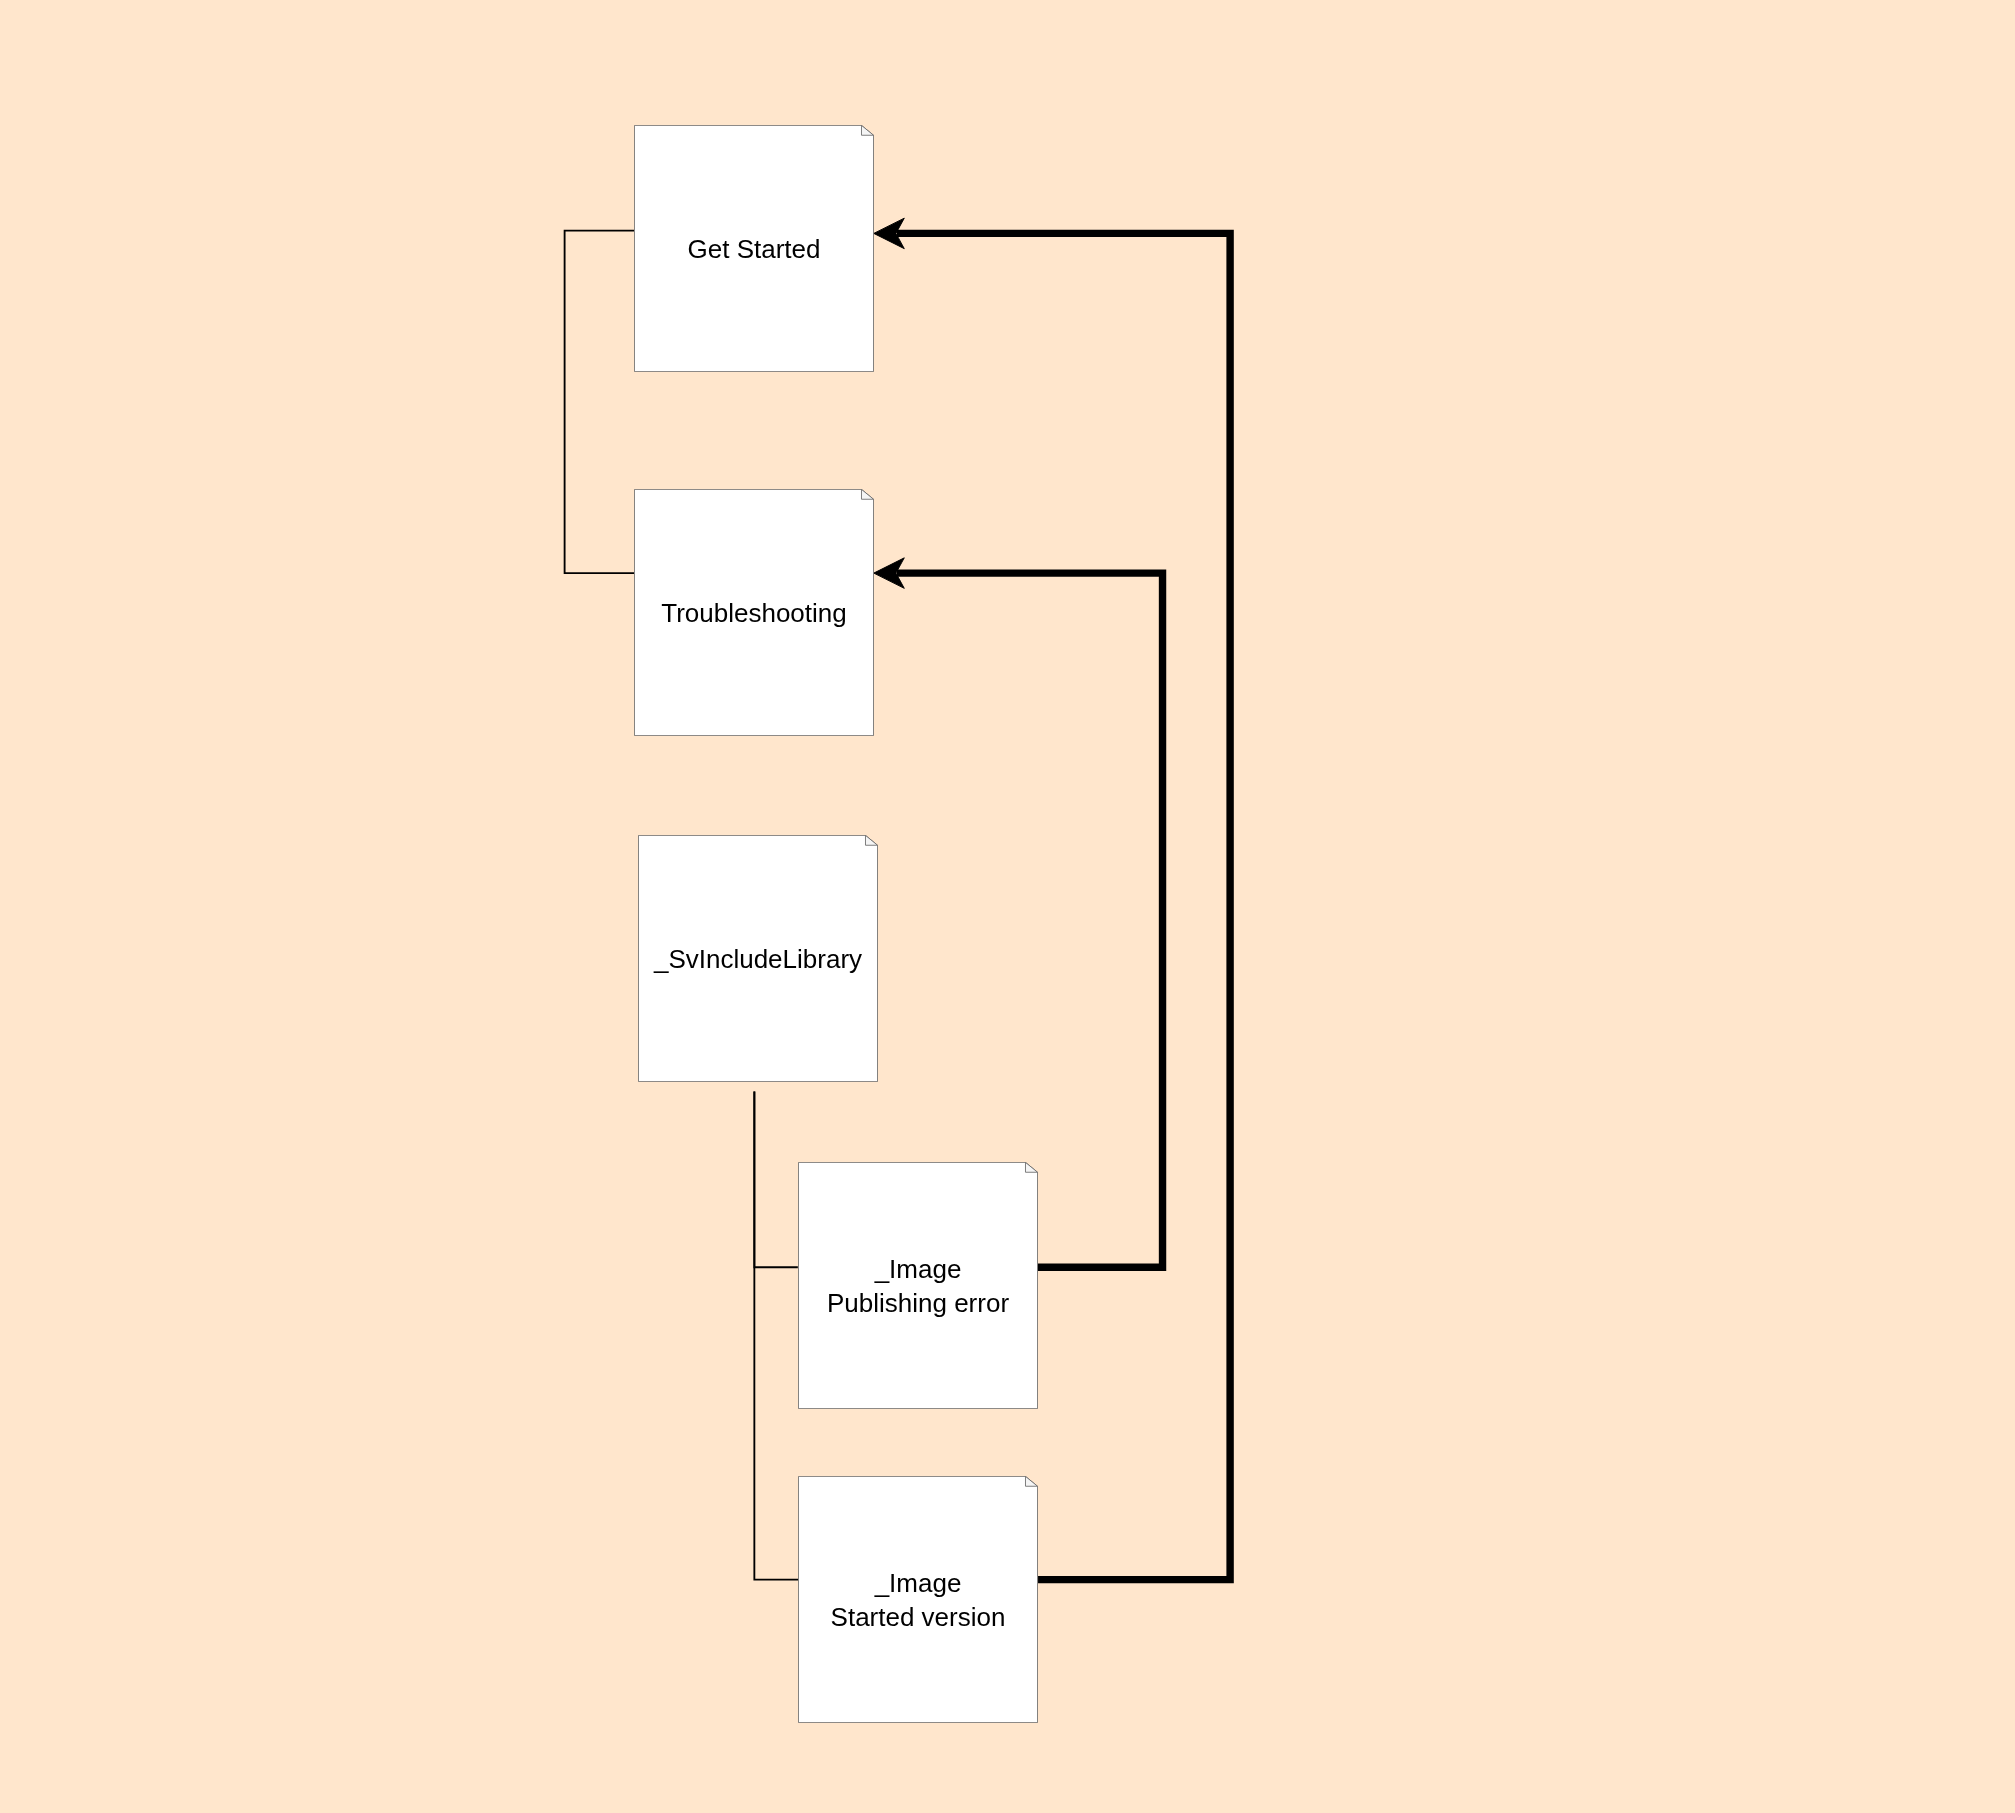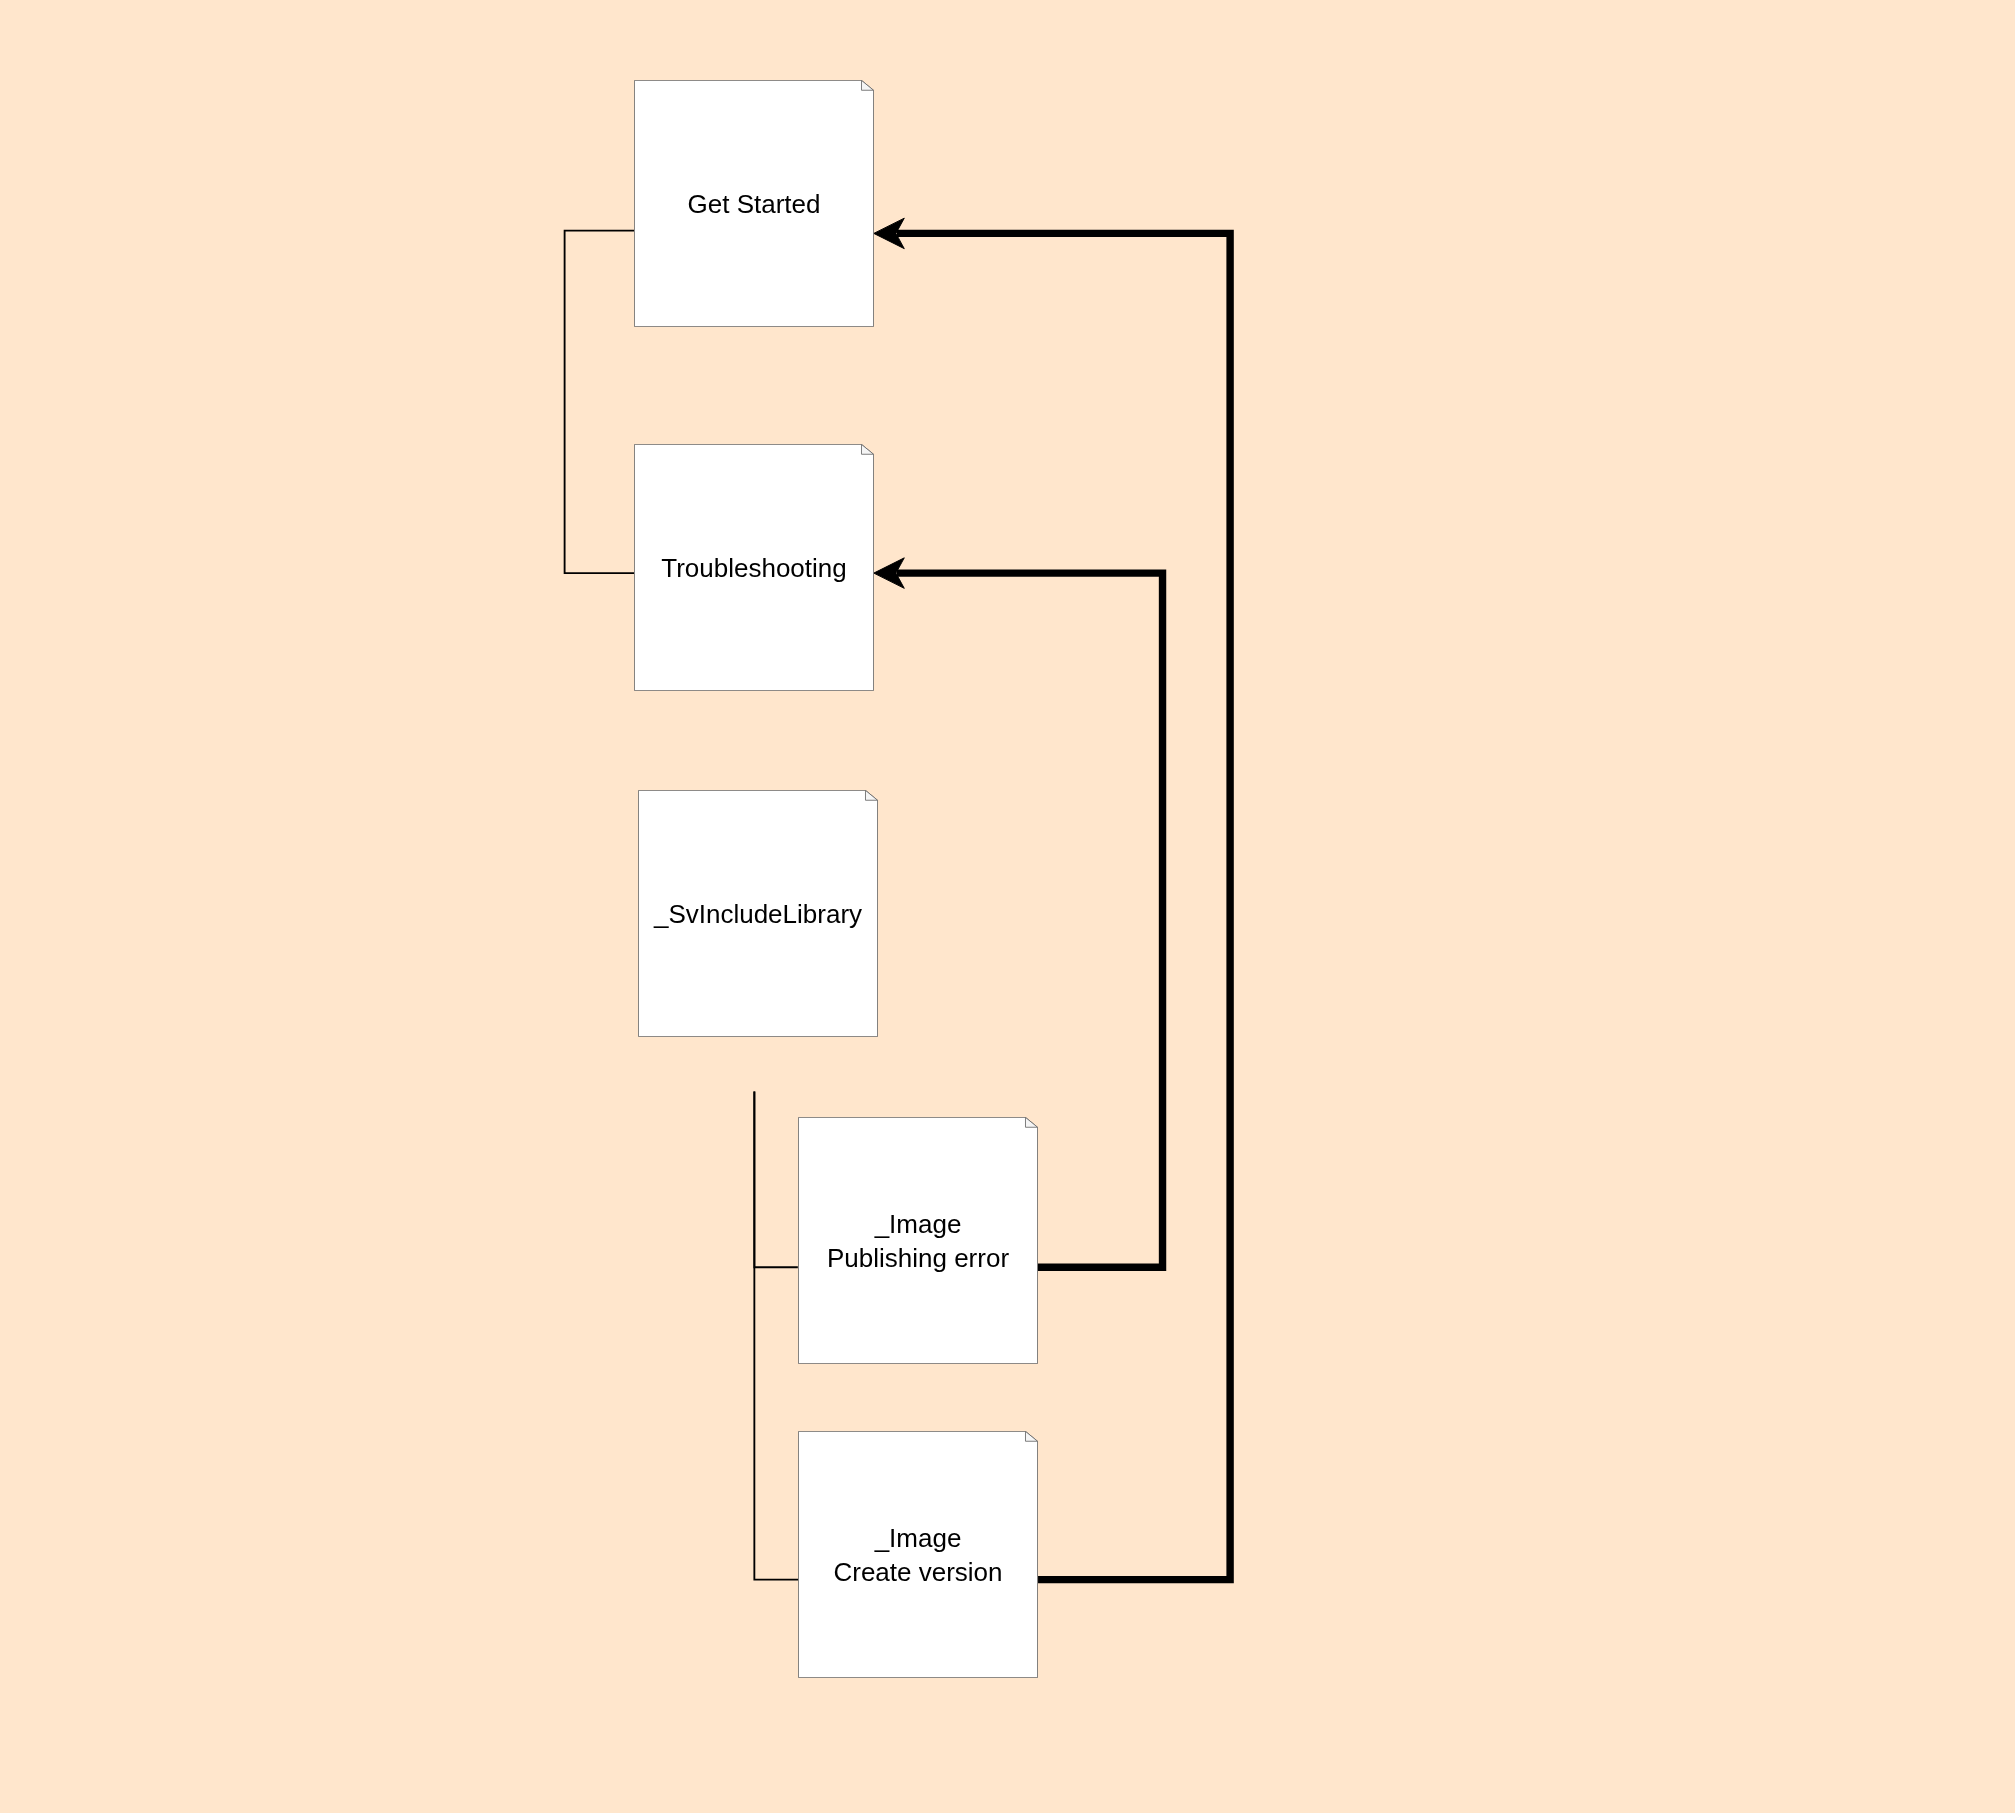--- a/index.html
+++ b/index.html
@@ -39,20 +39,21 @@
   .arrowhead {
     fill: var(--connector);
     stroke: var(--connector);
     stroke-width: 2;
     stroke-linejoin: miter;
   }
   .node {
     position: absolute;
     width: 240px;
     height: 247px;
+    margin-top: 45px;
   }
   .note-shape {
     position: absolute;
     left: 0; top: 0;
     width: 100%;
     height: 100%;
     display: block;
   }
   .note-body {
     fill: var(--node-fill);
@@ -143,18 +144,18 @@
     </div>
   </div>
 
   <div class="node" style="left:798px; top:1431px">
     <svg class="note-shape" viewBox="0 0 518 650" xmlns="http://www.w3.org/2000/svg" preserveAspectRatio="none">
       <path class="note-body" d="M1,1 H491 L517,27 V649 H1 Z"></path>
       <path class="note-fold" d="M491,1 V27 H517 Z"></path>
     </svg>
     <div class="node-label">
       <span>_Image</span>
-      <span>Create version</span>
+      <span>Started version</span>
     </div>
   </div>
 
 </div>
 
 
 </body></html>

